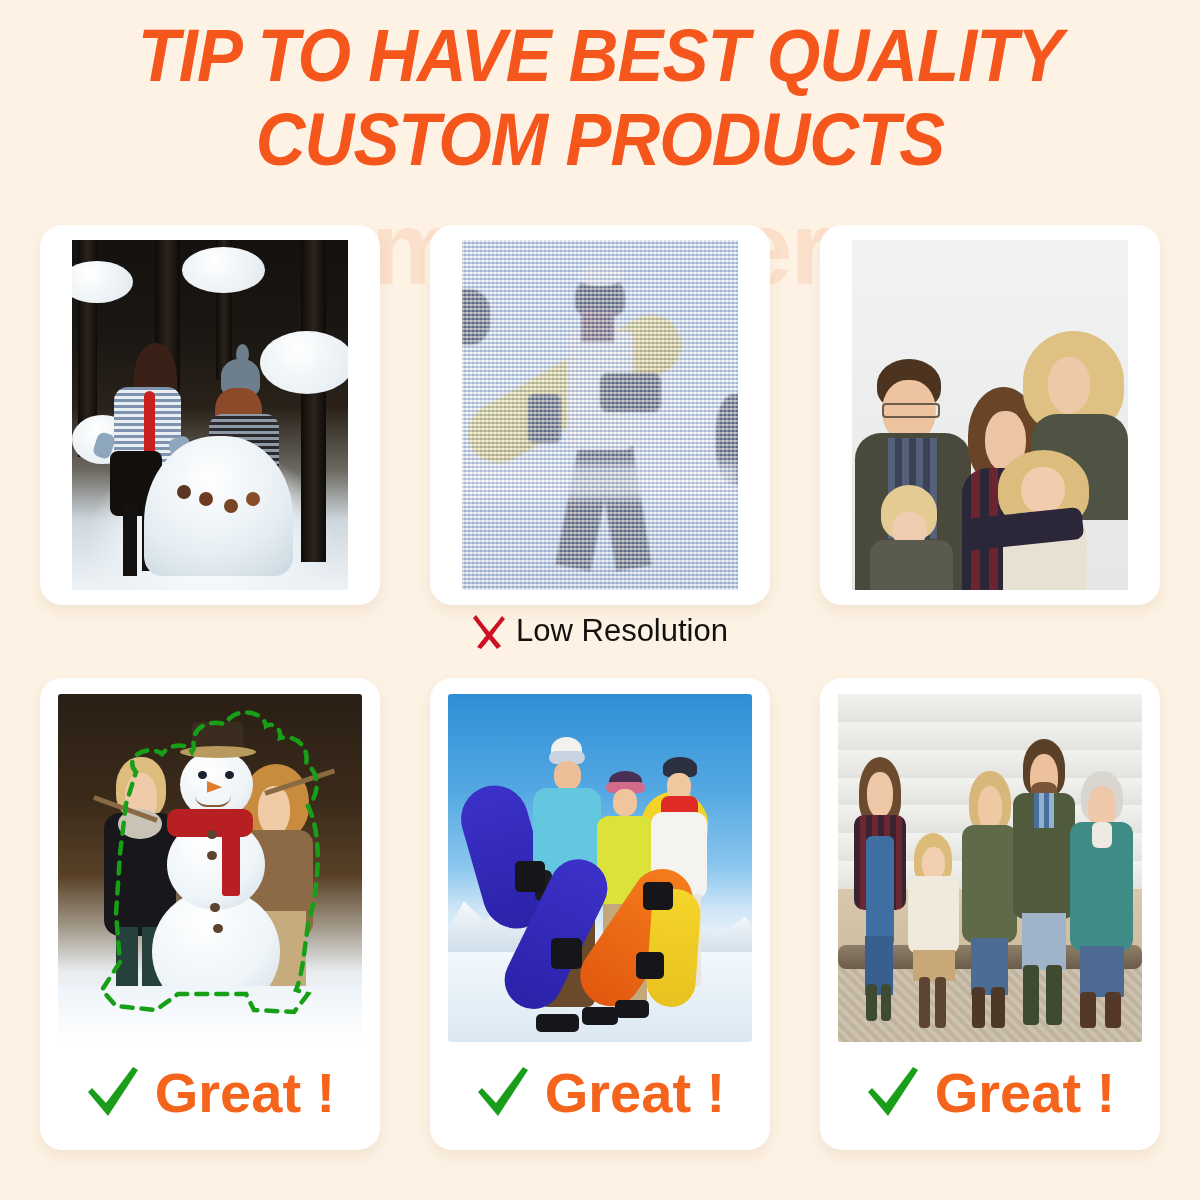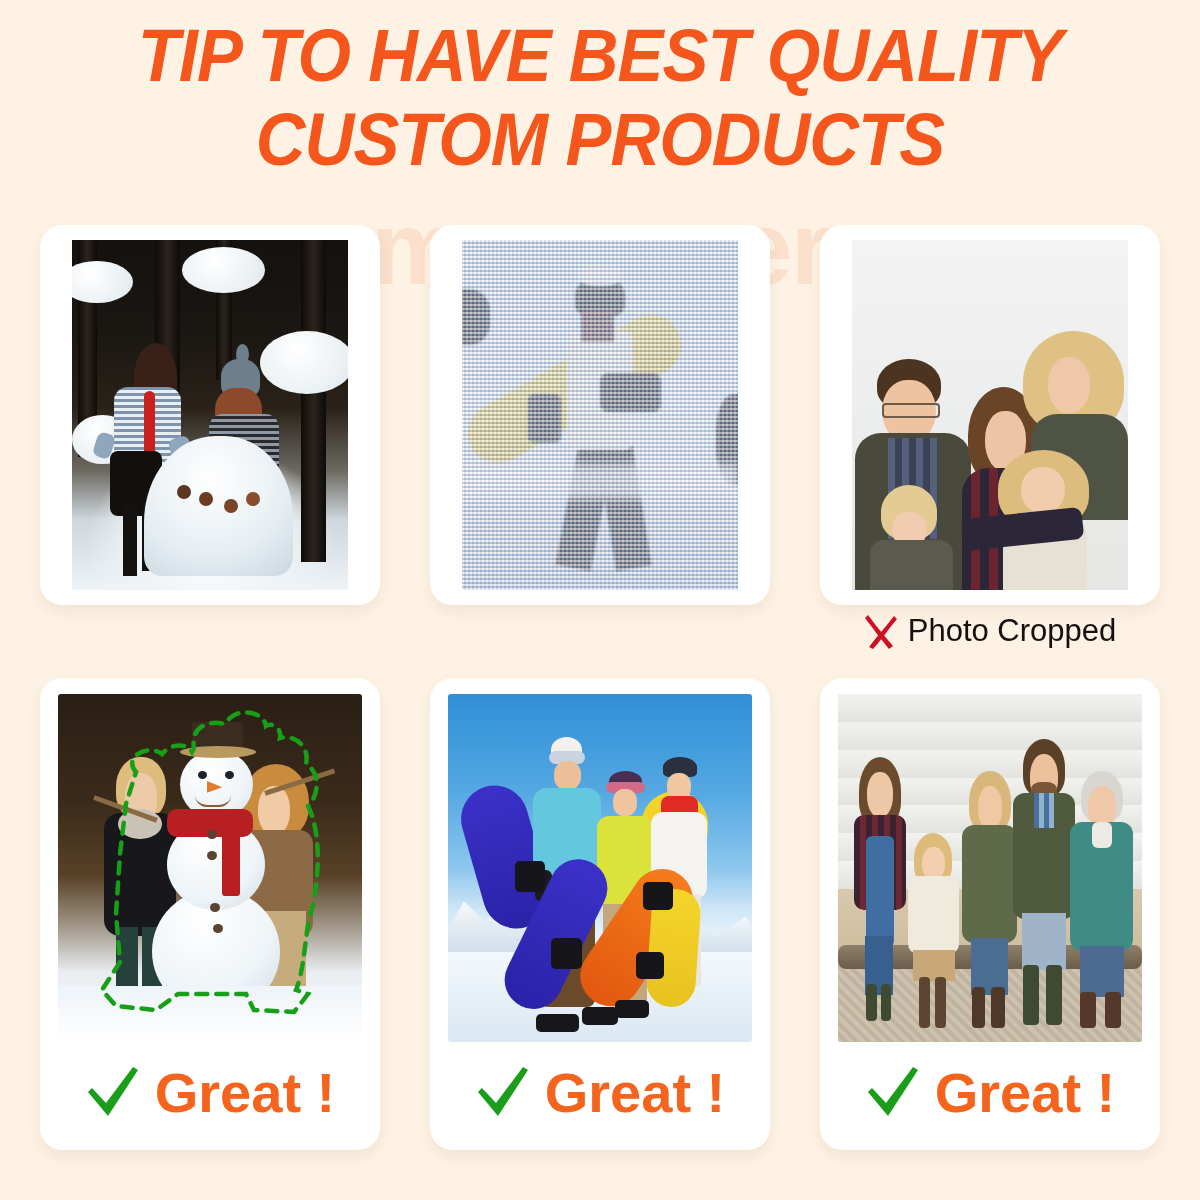--- a/index.html
+++ b/index.html
@@ -187,20 +187,27 @@
         <div class="p2body" style="left:43%;top:20%;width:12%;height:9%;background:#4a1f2b;"></div>
         <div class="p2body" style="left:50%;top:38%;width:22%;height:11%;border-radius:8px;"></div>
         <div class="p2body" style="left:24%;top:44%;width:12%;height:14%;border-radius:6px;"></div>
         <div class="p2body" style="left:-8%;top:14%;width:18%;height:16%;border-radius:40%;"></div>
         <div class="p2body" style="left:92%;top:44%;width:16%;height:26%;border-radius:40%;"></div>
         <div style="position:absolute;left:0;top:64%;width:100%;height:10%;background:rgba(255,255,255,.75);filter:blur(4px);"></div>
       </div>
       <div class="fill p2noise"></div>
     </div>
   </div>
+  <div class="badlabel" style="left:430px;top:608px;width:340px;height:46px;">
+    <svg class="xmark" viewBox="0 0 34 36">
+      <path d="M4 2 C10 10, 18 20, 29 33 L25 36 C15 24, 8 14, 1 5 Z" fill="#cc1122"></path>
+      <path d="M30 3 C24 11, 15 21, 5 34 L9 36 C19 25, 26 14, 33 6 Z" fill="#cc1122"></path>
+    </svg>
+    <span>Low Resolution</span>
+  </div>
 
   <div class="card" style="left:820px;top:225px;width:340px;height:380px;">
     <div class="photo" style="left:32px;top:15px;width:276px;height:350px;">
       <div class="fill p3bg"></div>
 
       <div class="p3p" style="left:0%;top:34%;width:46%;height:66%;">
         <div class="p3hair" style="left:20%;top:0%;width:50%;height:22%;background:#4c3420;"></div>
         <div class="p3face" style="left:24%;top:9%;width:42%;height:28%;background:#edc3a0;"></div>
         <div style="position:absolute;left:24%;top:19%;width:42%;height:5%;border:2px solid #6d5c4a;border-radius:4px;"></div>
         <div class="p3coat" style="left:2%;top:32%;width:92%;height:68%;background:#4a4a3c;"></div>
@@ -230,27 +237,20 @@
       <div class="p3p" style="left:52%;top:60%;width:36%;height:40%;">
         <div class="p3hair" style="left:2%;top:0%;width:92%;height:56%;background:#ddbd7e;"></div>
         <div class="p3face" style="left:26%;top:12%;width:44%;height:34%;background:#f2cdad;"></div>
         <div class="p3coat" style="left:8%;top:44%;width:84%;height:56%;background:#e6e1d2;"></div>
         <div style="position:absolute;left:32%;top:44%;width:22%;height:12%;
              background:repeating-linear-gradient(45deg,#d04a5c 0 3px,#f4e6e8 3px 6px);"></div>
       </div>
 
       <div style="position:absolute;left:40%;top:78%;width:44%;height:9%;border-radius:9px;background:#2b2738;transform:rotate(-6deg);"></div>
     </div>
-  </div>
-  <div class="badlabel" style="left:820px;top:608px;width:340px;height:46px;">
-    <svg class="xmark" viewBox="0 0 34 36">
-      <path d="M4 2 C10 10, 18 20, 29 33 L25 36 C15 24, 8 14, 1 5 Z" fill="#cc1122"></path>
-      <path d="M30 3 C24 11, 15 21, 5 34 L9 36 C19 25, 26 14, 33 6 Z" fill="#cc1122"></path>
-    </svg>
-    <span>Photo Cropped</span>
   </div>
 
   <div class="card" style="left:40px;top:678px;width:340px;height:472px;">
     <div class="photo" style="left:18px;top:16px;width:304px;height:348px;border-radius:3px;">
       <div class="fill p4bg"></div>
 
       <div style="position:absolute;left:13%;top:18%;width:28%;height:68%;">
         <div style="position:absolute;left:22%;top:0%;width:58%;height:26%;border-radius:48% 48% 38% 38%;background:#ddbc7e;"></div>
         <div style="position:absolute;left:32%;top:7%;width:38%;height:21%;border-radius:46%;background:#eecba8;"></div>
         <div style="position:absolute;left:8%;top:24%;width:84%;height:52%;border-radius:16px;background:#17171c;"></div>

